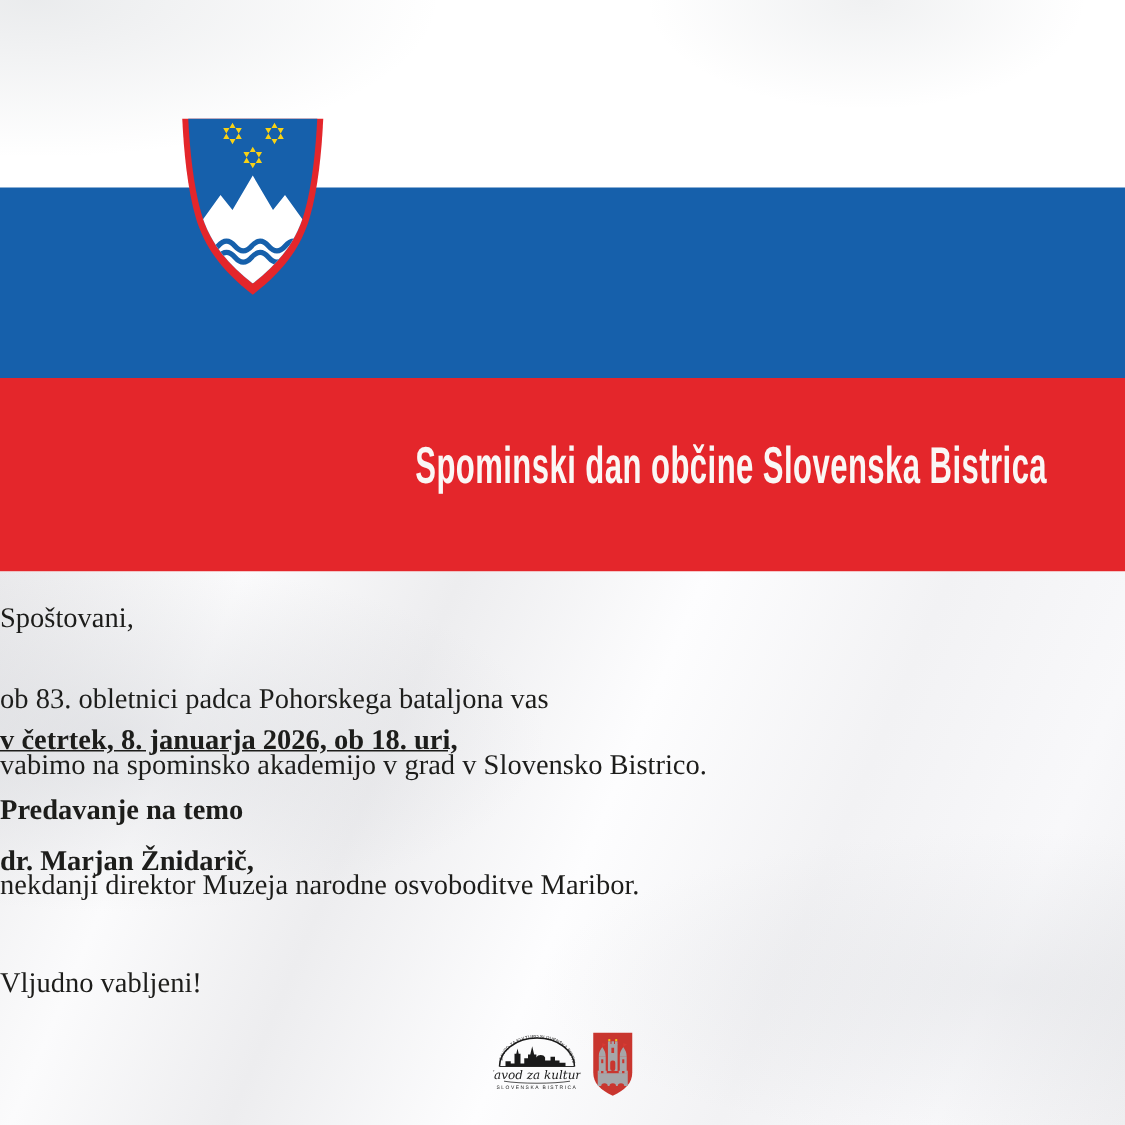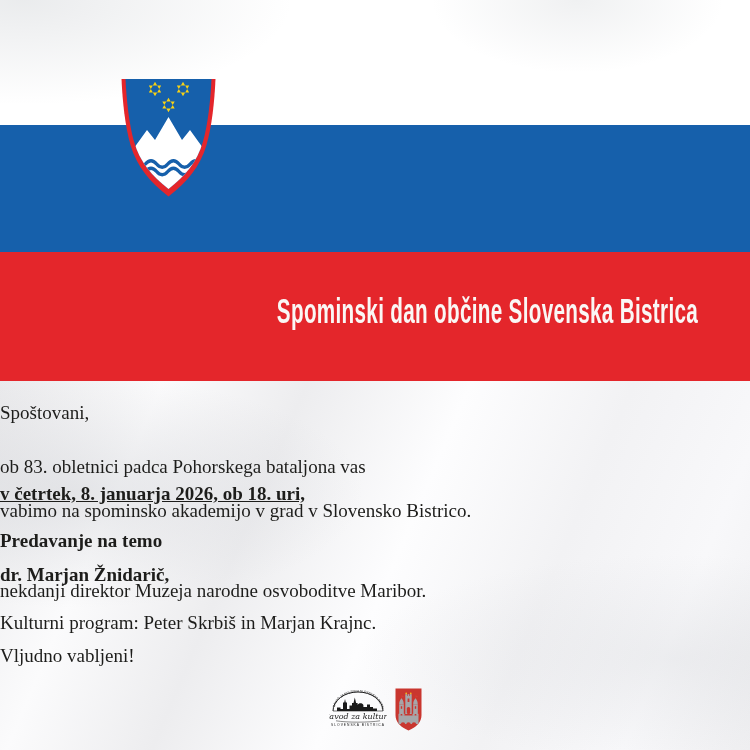--- a/index.html
+++ b/index.html
@@ -99,21 +99,20 @@
 
   <h1 class="title">Spominski dan občine Slovenska Bistrica</h1>
 
   <p class="line l-salutation">Spoštovani,</p>
   <p class="line l-occasion">ob 83. obletnici padca Pohorskega bataljona vas</p>
   <p class="line l-datetime">v četrtek, 8. januarja 2026, ob 18. uri,</p>
   <p class="line l-venue">vabimo na spominsko akademijo v grad v Slovensko Bistrico.</p>
   <p class="line l-lecture-intro">Predavanje na temo</p>
   <p class="line l-lecturer">dr. Marjan Žnidarič,</p>
   <p class="line l-lecturer-role">nekdanji direktor Muzeja narodne osvoboditve Maribor.</p>
-  <p class="line l-program">Kulturni program: Peter Skrbiš in Marjan Krajnc.</p>
   <p class="line l-closing">Vljudno vabljeni!</p>
 
   <div class="logos">
 
     <svg width="58" height="38" viewBox="0 0 58 38">
       <defs>
         <path id="zk-arc" d="M5.5,20 A23.5,18 0 0 1 52.5,20"></path>
       </defs>
       <path class="zk-stroke" stroke-width="1" d="M4,21 A25,19 0 0 1 54,21"></path>
       <path class="zk-stroke" stroke-width=".6" d="M4,21 H54"></path>

